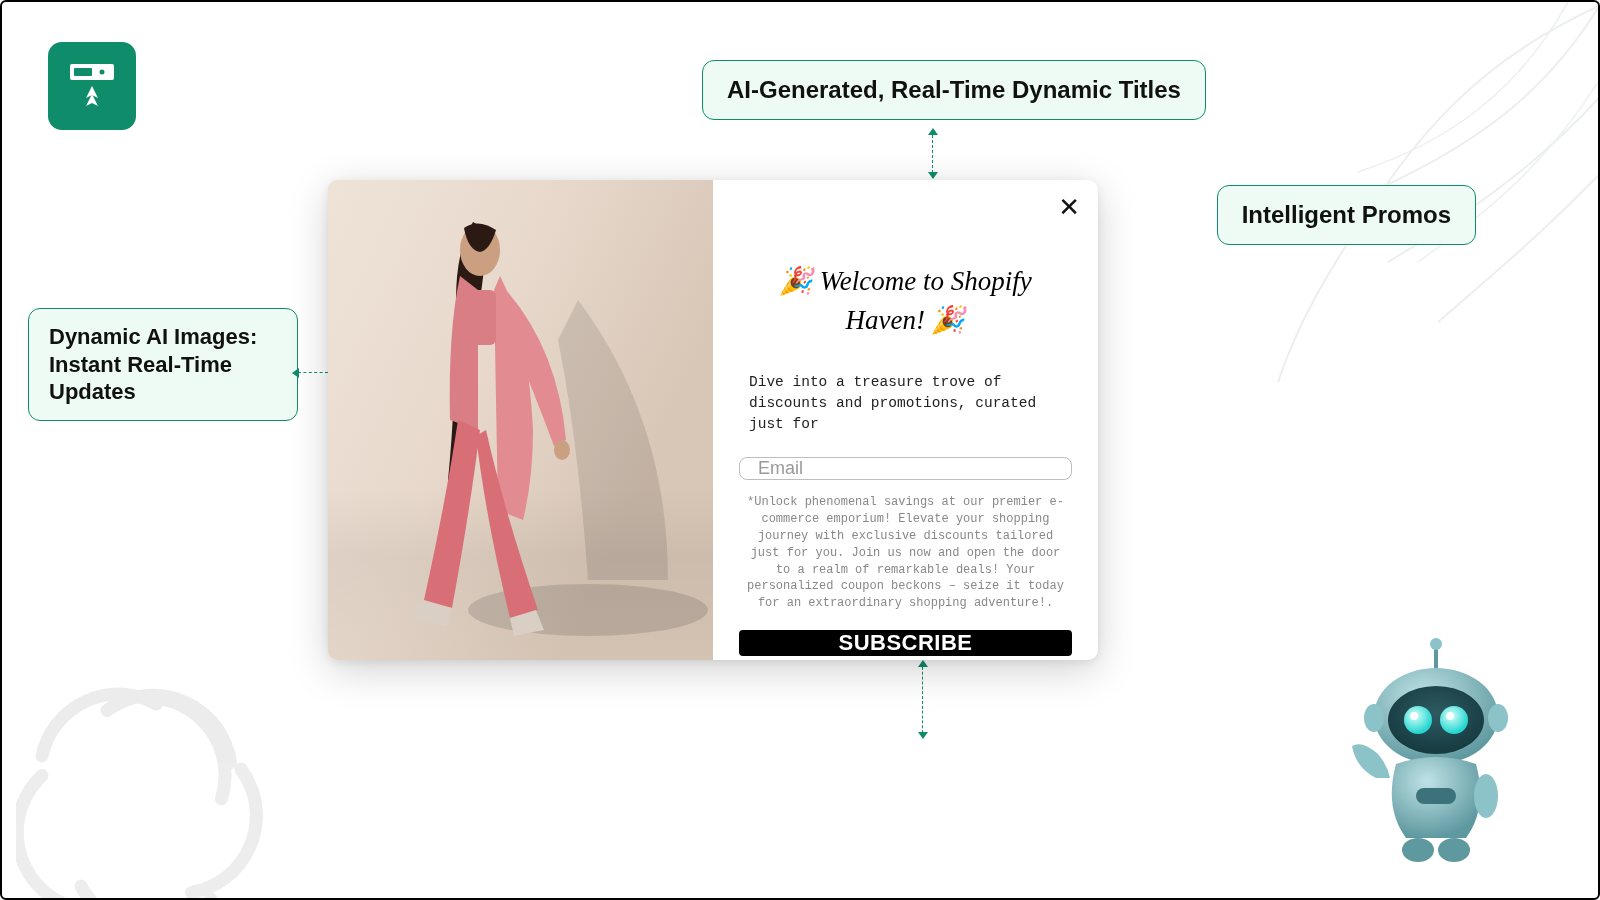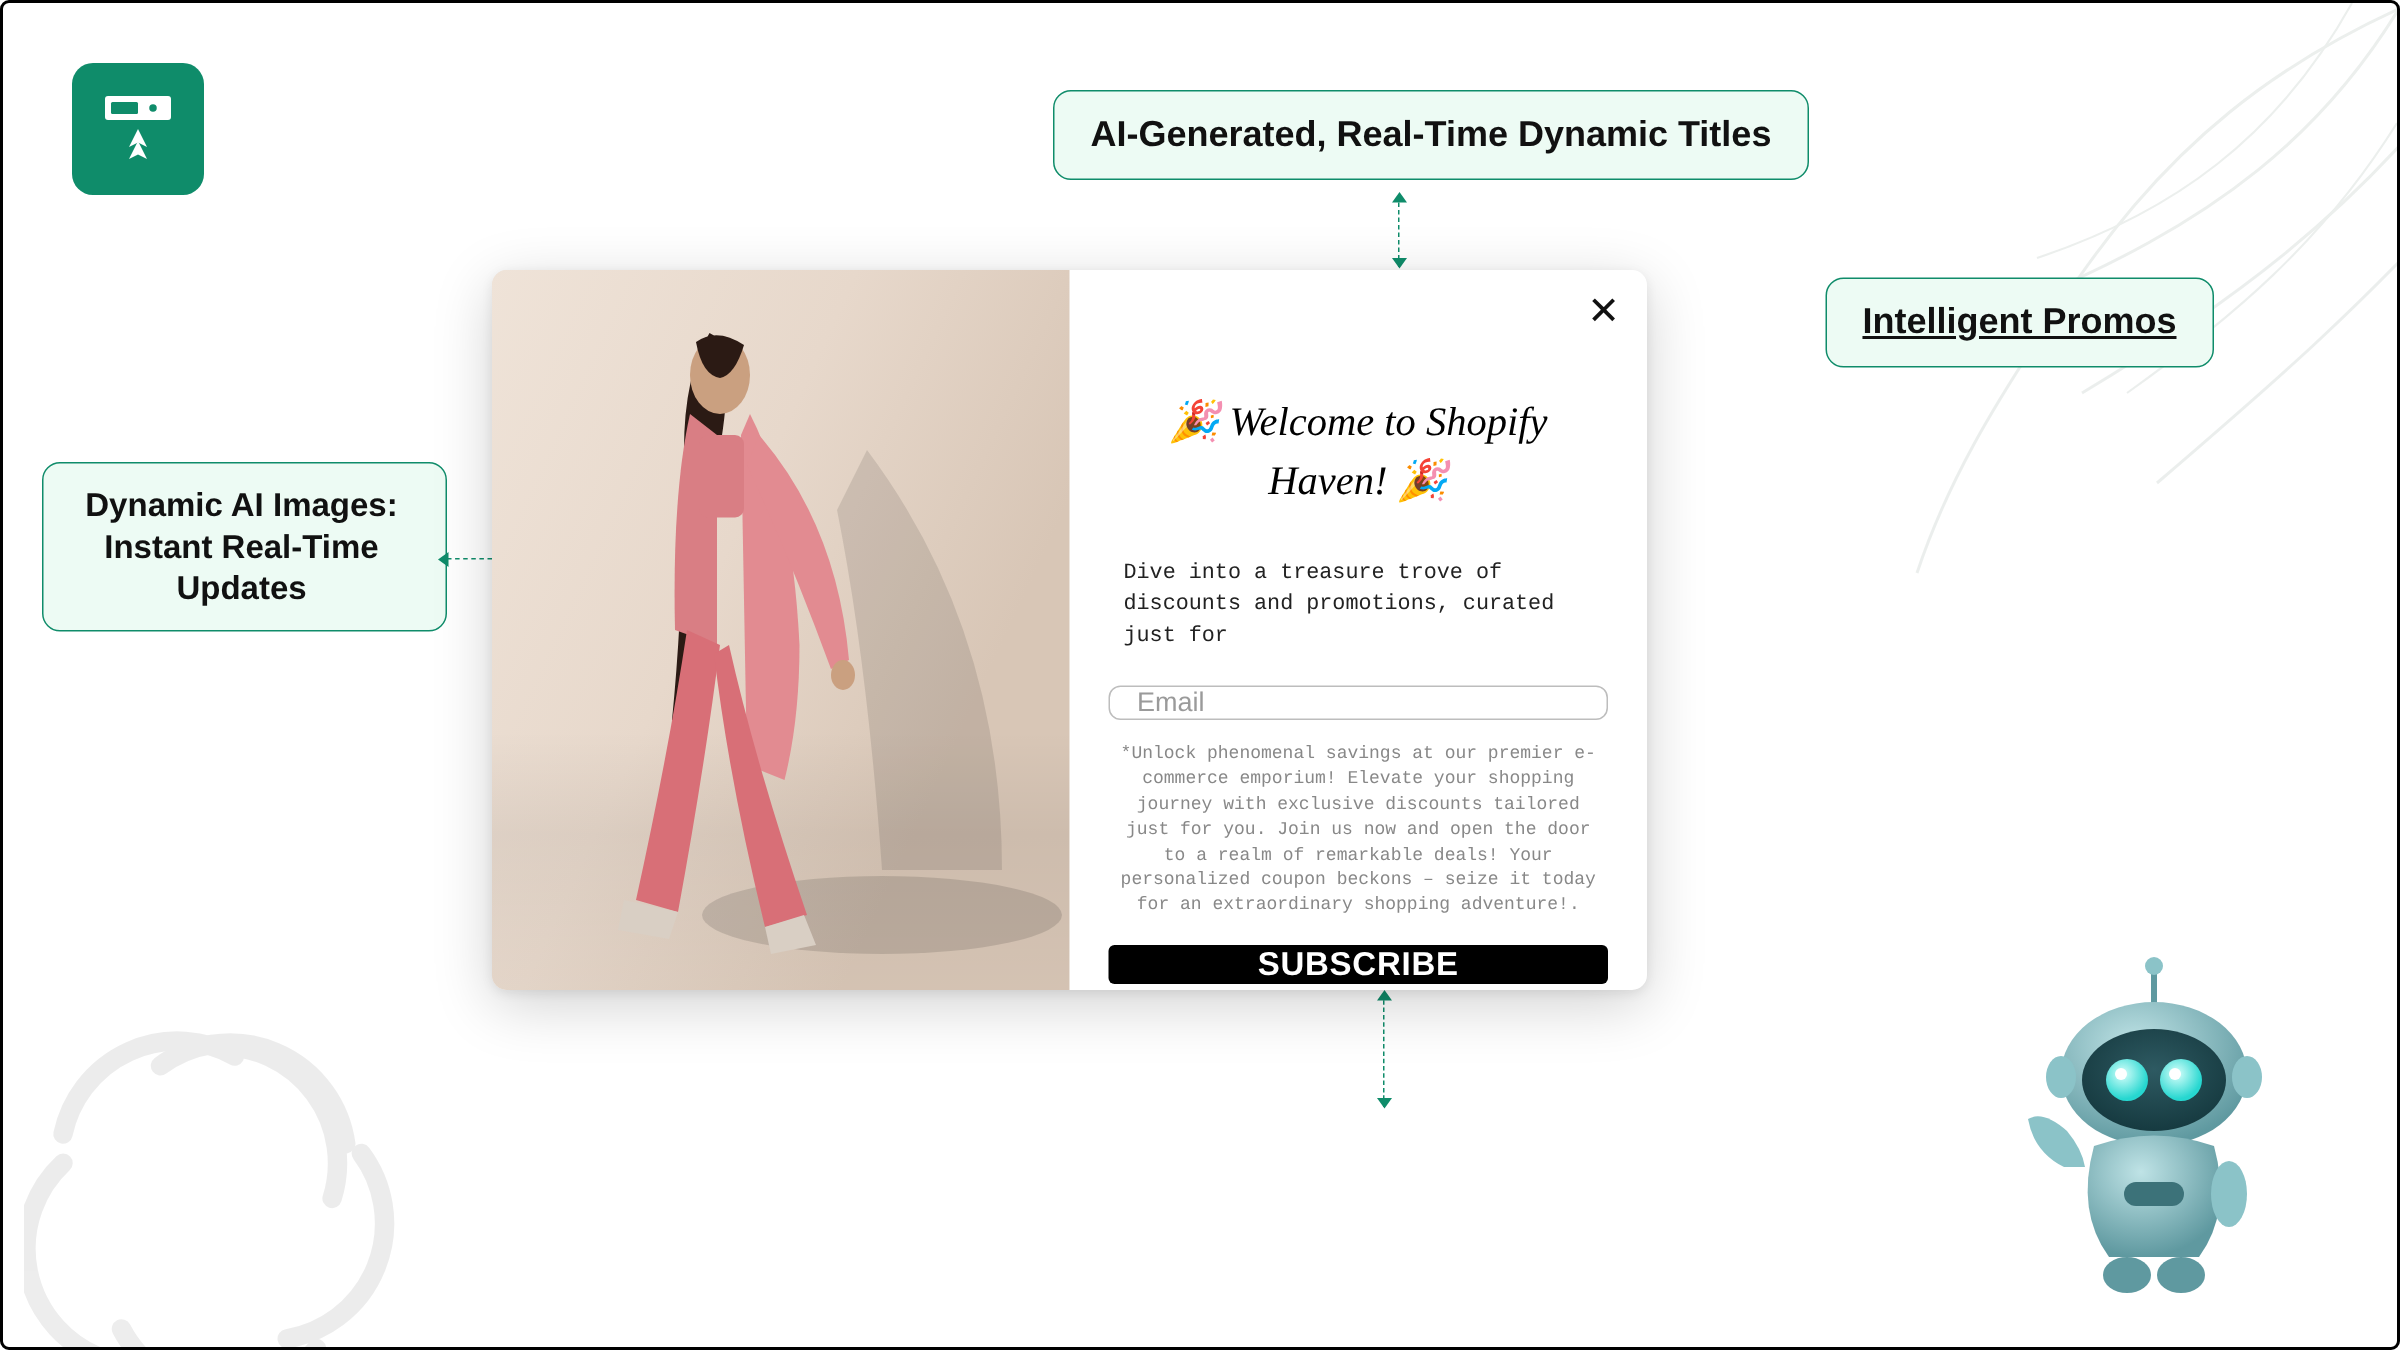--- a/index.html
+++ b/index.html
@@ -12,25 +12,24 @@
 
   
   .callout {
     position: absolute;
     background: #edfbf4;
     border: 1.5px solid #0f8c6a;
     border-radius: 12px;
     padding: 14px 24px;
     font-weight: 700;
     color: #111;
-    text-align: center;
     line-height: 1.25;
   }
   .callout.top   { left: 700px; top: 58px; font-size: 24px; }
-  .callout.right { right: 122px; top: 183px; font-size: 24px; text-decoration: underline; }
+  .callout.right { right: 122px; top: 183px; font-size: 24px; }
   .callout.left  { left: 26px;  top: 306px; width: 270px; font-size: 22px; padding-left: 20px; }
   .callout.bottom{ left: 440px; top: 740px; font-size: 24px; padding: 18px 28px; }
 
   
   .leader { position: absolute; pointer-events: none; }
   .leader.v { border-left: 1.5px dashed #0f8c6a; width: 0; }
   .leader.h { border-top: 1.5px dashed #0f8c6a; height: 0; }
   .arrowhead { position: absolute; width: 0; height: 0; }
   .arrowhead.down { border-left:5px solid transparent; border-right:5px solid transparent; border-top:7px solid #0f8c6a; }
   .arrowhead.up   { border-left:5px solid transparent; border-right:5px solid transparent; border-bottom:7px solid #0f8c6a; }

